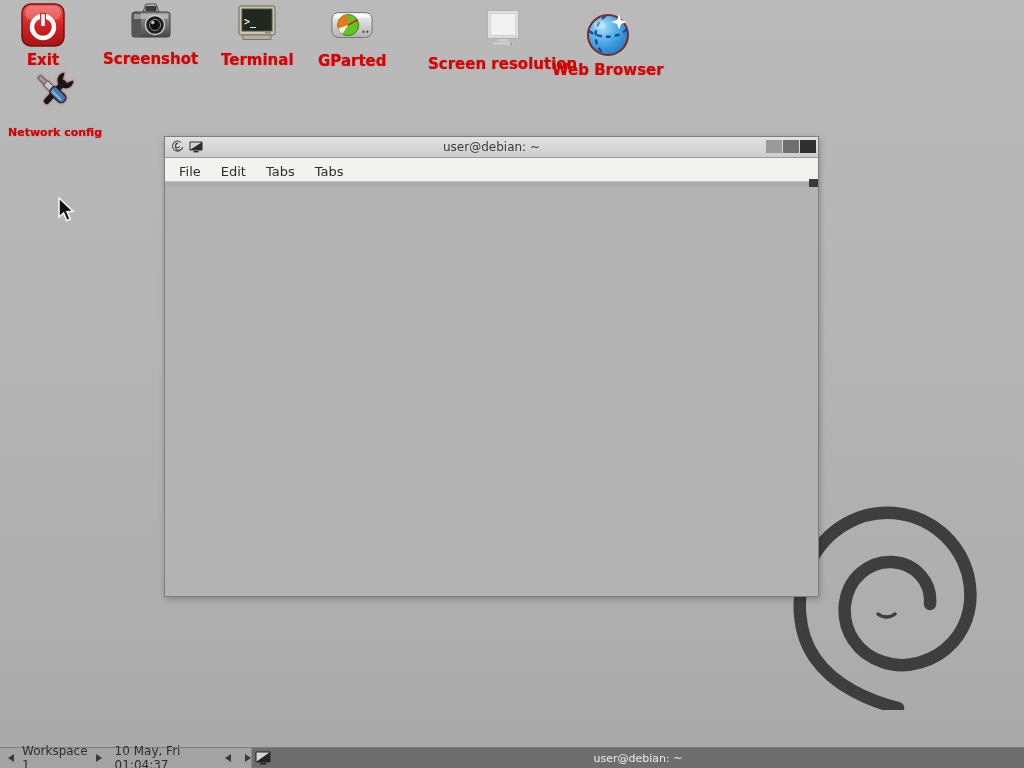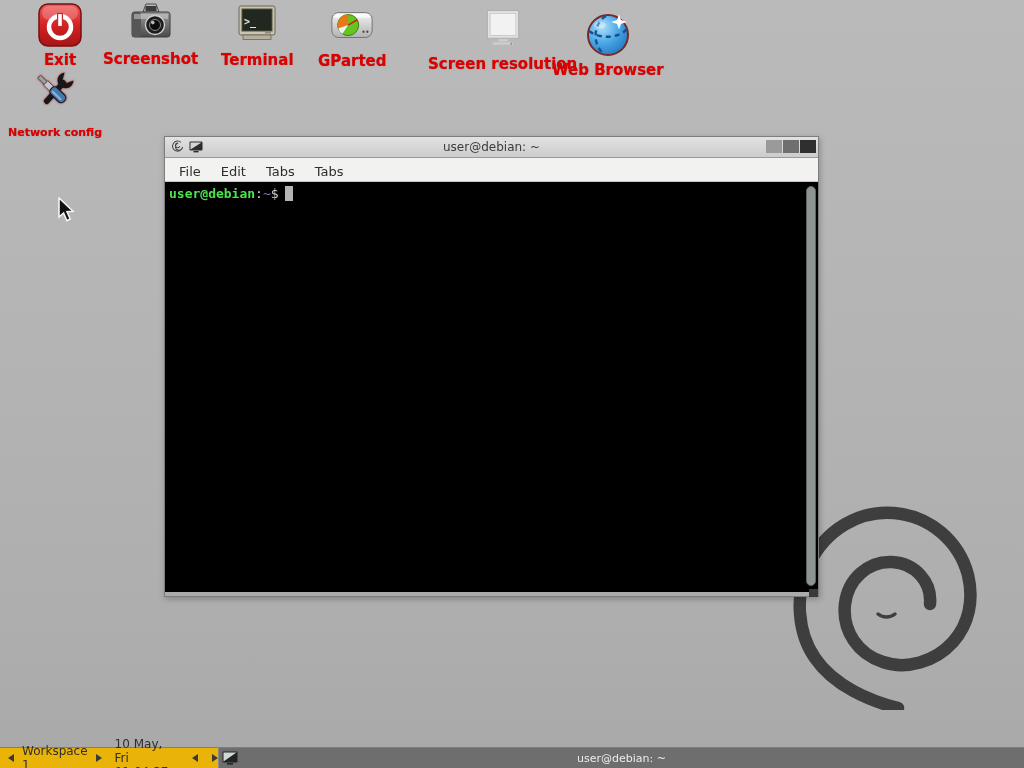--- a/index.html
+++ b/index.html
@@ -42,21 +42,21 @@
         vertical-align:text-bottom;margin-left:6px;}
   #scrollbar{position:absolute;right:2px;top:4px;bottom:6px;width:10px;}
   #sb-thumb{position:absolute;inset:0;background:#8e9492;border:1px solid #60666­4;
         border:1px solid #606664;border-radius:5px;}
   #win-bottom{height:4px;background:#ababab;position:relative;}
   #resize-grip{position:absolute;right:0;bottom:-1px;width:9px;height:8px;background:#3a3a3a;}
 
   
   #taskbar{position:absolute;left:0;bottom:0;width:1024px;height:20px;z-index:10;
        background:#6e6e6e;border-top:1px solid #7e7e7e;display:flex;}
-  #tb-left{width:219px;background:#eab308;border-right:1px solid #8a8a8a;
+  #tb-left{width:252px;background:#a3a3a3;border-right:1px solid #8a8a8a;
        display:flex;align-items:center;font-size:12px;color:#2e2e2e;padding:0 0 0 8px;box-sizing:border-box;}
   .tri{width:0;height:0;border-top:4px solid transparent;border-bottom:4px solid transparent;display:inline-block;}
   .tri.left{border-right:6px solid #3a3a3a;}
   .tri.right{border-left:6px solid #3a3a3a;}
   #ws-label{margin:0 8px;}
   #clock{margin-left:13px;}
   #pg-left{margin-left:14px;} #pg-right{margin-left:14px;}
   #taskbtn{flex:1;position:relative;display:flex;align-items:center;background:#6e6e6e;}
   #taskbtn .mini{margin-left:3px;display:flex;align-items:center;}
   #task-title{position:absolute;left:0;right:0;text-align:center;font-size:11px;color:#ececec;}
@@ -71,21 +71,21 @@
 
   <svg id="swirl" width="196" height="212" viewBox="0 0 196 212">
     <path d="M 116 210 C 88 203, 52 188, 33 160 C 16 136, 12 96, 27 66
              C 44 31, 78 12, 112 15 C 148 18, 177 43, 186 77
              C 192 102, 187 126, 171 144 C 153 164, 124 172, 101 164
              C 76 156, 60 133, 63 106 C 66 81, 86 63, 110 64
              C 133 65, 150 84, 148 106" fill="none" stroke="#3e3e3e" stroke-width="12.5" stroke-linecap="round"></path>
     <path d="M 96 116 C 101 120, 108 120, 113 116" fill="none" stroke="#3e3e3e" stroke-width="3.5" stroke-linecap="round"></path>
   </svg>
 
-  <div class="dicon" style="left:37px;top:2px;">
+  <div class="dicon" style="left:20px;top:2px;">
     <span class="ic">
       <svg width="44" height="44" viewBox="0 0 44 44">
         <defs>
             <linearGradient id="xg" x1="0" y1="0" x2="0" y2="1">
           <stop offset="0" stop-color="#ef5a5a"></stop>
               <stop offset="0.5" stop-color="#d42222"></stop>
               <stop offset="1" stop-color="#a81414"></stop>
         </linearGradient>
           </defs>
         <rect x="1" y="1" width="42" height="42" rx="9" fill="url(#xg)" stroke="#7a0f0f" stroke-width="1.5"></rect>
@@ -229,26 +229,20 @@
       </span>
     </div>
 
     <div id="menubar">
       <span class="menu-item">File</span>
       <span class="menu-item">Edit</span>
       <span class="menu-item">Tabs</span>
       <span class="menu-item">Tabs</span>
     </div>
 
-    <div id="term">
-      <div id="prompt"><span class="p-user">user@debian</span><span class="p-colon">:</span><span class="p-path">~</span><span class="p-sym">$</span><span id="cursor-block"></span></div>
-      <div id="scrollbar">
-        <div id="sb-thumb"></div>
-      </div>
-    </div>
 
     <div id="win-bottom">
       <div id="resize-grip"></div>
     </div>
   </div>
 
   <div id="taskbar">
     <div id="tb-left">
       <span class="tri left"></span>
       <span id="ws-label">Workspace 1</span>

